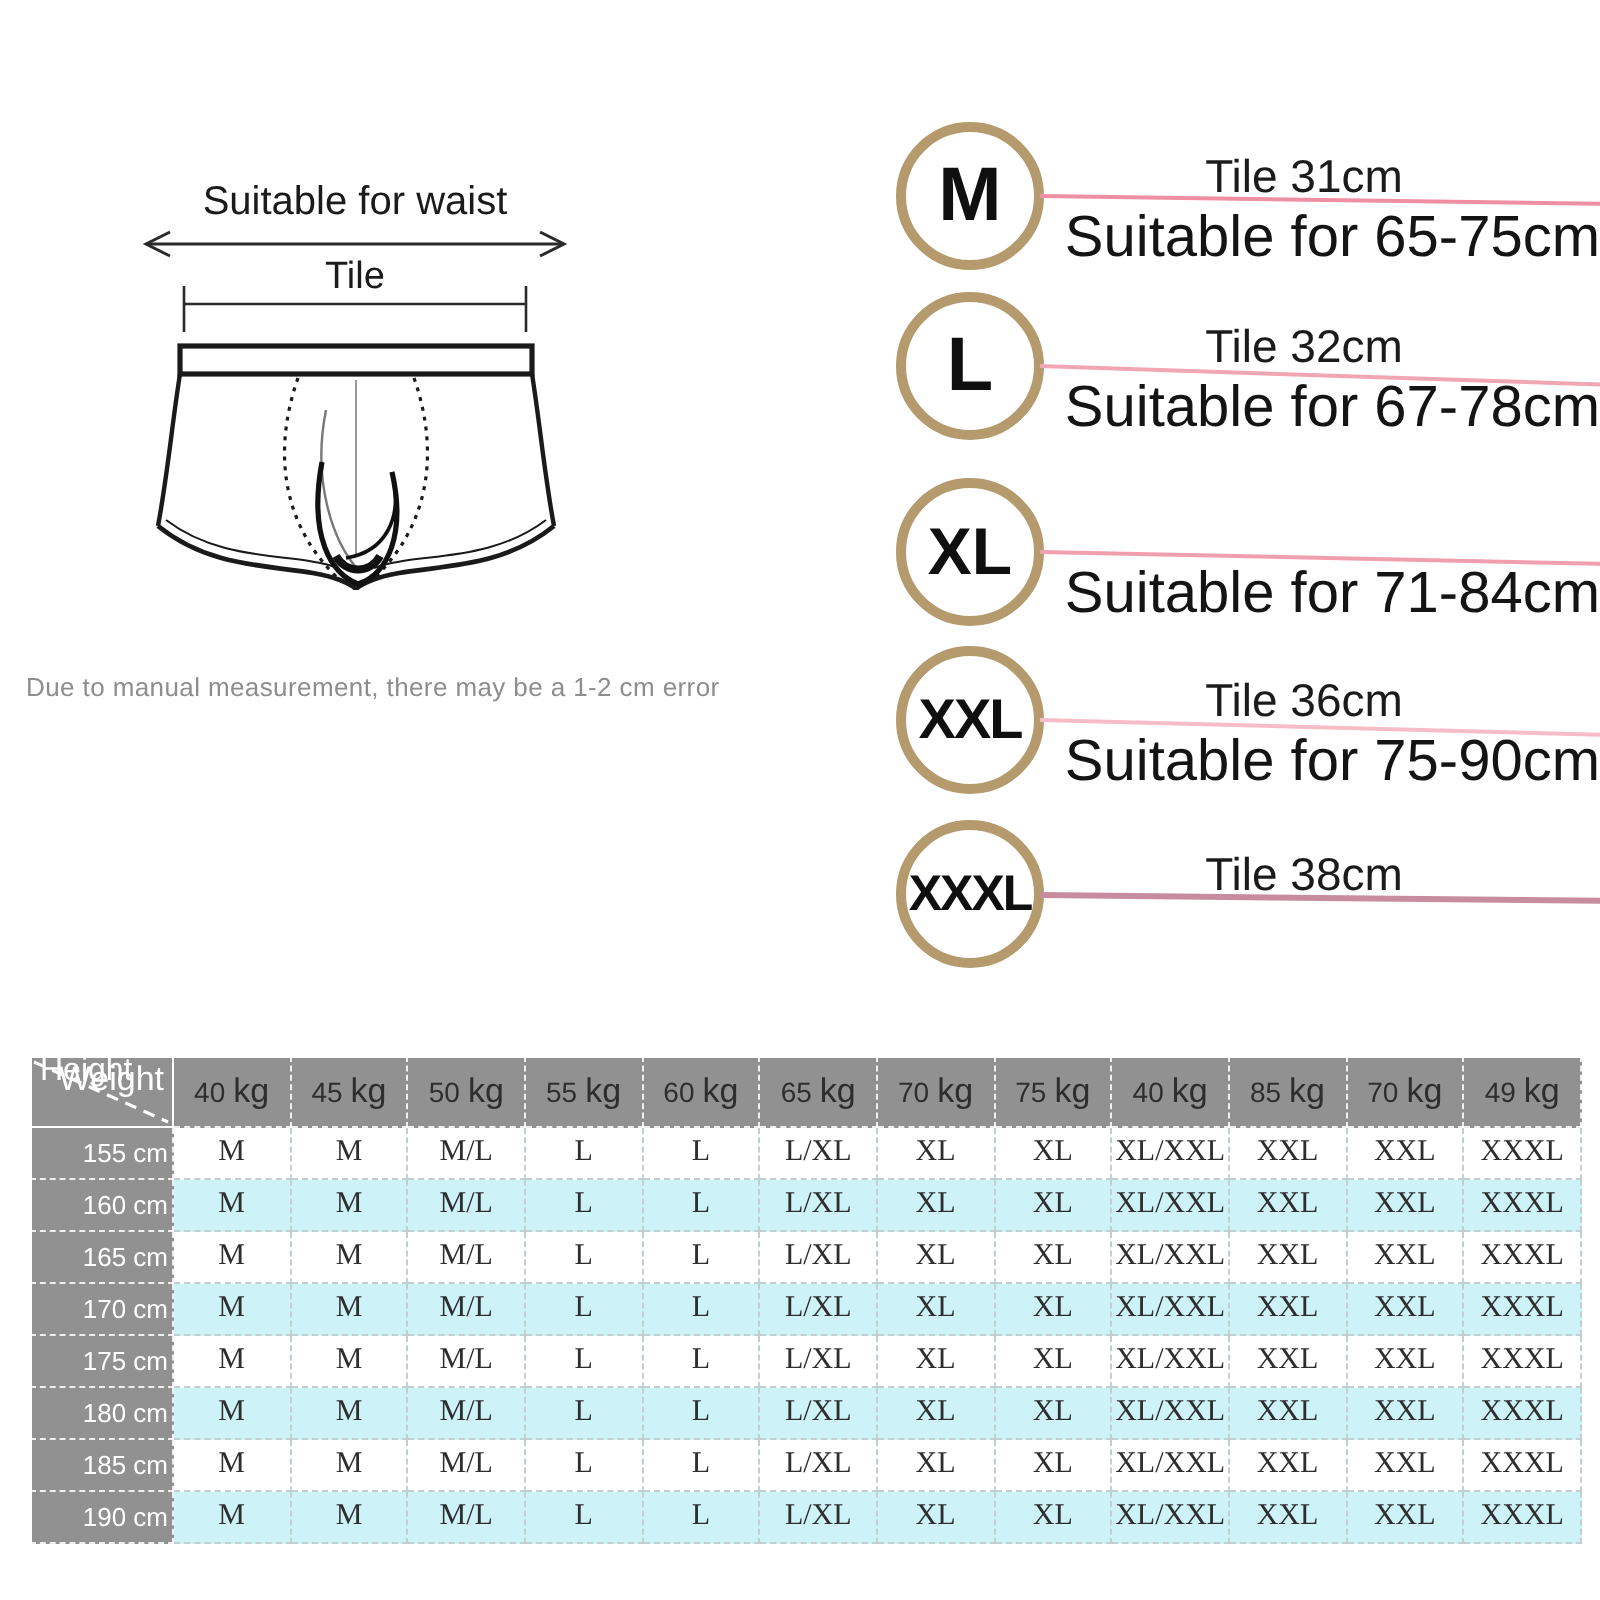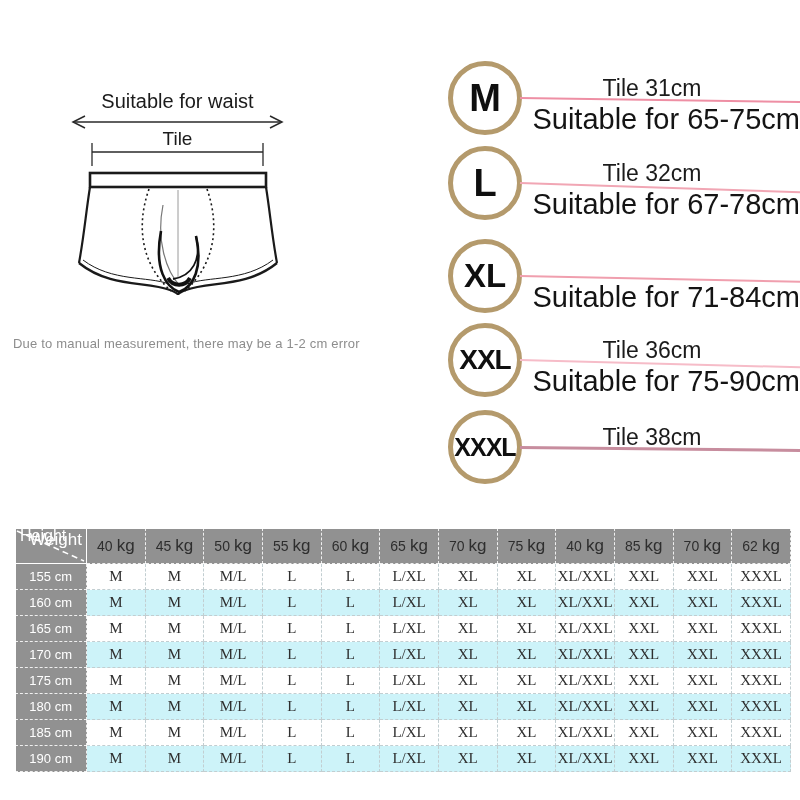--- a/index.html
+++ b/index.html
@@ -41,21 +41,21 @@
   #size-table-wrap{left:15px;top:528px;width:776px}
   table{width:776px;border-collapse:collapse;table-layout:fixed}
   thead th{height:34px;background:#919191;color:#2e2e2e;font-size:14px;font-weight:normal;
     border:1px dashed rgba(255,255,255,.85);padding:0}
   thead th .unit{font-size:17px;margin-left:4px}
   th.corner{width:70px;position:relative}
   .diag{position:absolute;left:0;top:0;width:100%;height:100%}
   .corner-top{position:absolute;top:1px;right:4px;color:#fff;font-size:17px}
   .corner-bottom{position:absolute;bottom:18px;left:4px;color:#fff;font-size:16px}
   tbody th{background:#919191;color:#fff;font-size:13px;font-weight:normal;text-align:right;
-    padding:0 14px 0 0;border:1px dashed rgba(255,255,255,.85)}
+    padding:0 2px 0 0;border:1px dashed rgba(255,255,255,.85)}
   tbody td{height:25px;text-align:center;font-family:"Liberation Serif",serif;font-size:15px;
     color:#2e2e2e;border:1px dashed #c2ced1;background:#fff;padding:0}
   tbody tr.alt td{background:#cdf3f9}
 </style>
 </head>
 <body>
 
 <div>
   <div class="abs" id="waist-label">Suitable for waist</div>
   <div class="abs" id="tile-label">Tile</div>
@@ -157,21 +157,21 @@
           <th><span class="num">45</span><span class="unit">kg</span></th>
           <th><span class="num">50</span><span class="unit">kg</span></th>
           <th><span class="num">55</span><span class="unit">kg</span></th>
           <th><span class="num">60</span><span class="unit">kg</span></th>
           <th><span class="num">65</span><span class="unit">kg</span></th>
           <th><span class="num">70</span><span class="unit">kg</span></th>
           <th><span class="num">75</span><span class="unit">kg</span></th>
           <th><span class="num">40</span><span class="unit">kg</span></th>
           <th><span class="num">85</span><span class="unit">kg</span></th>
           <th><span class="num">70</span><span class="unit">kg</span></th>
-          <th><span class="num">62</span><span class="unit">kg</span></th>
+          <th><span class="num">49</span><span class="unit">kg</span></th>
         </tr>
       </thead>
     <tbody>
         <tr>
           <th>155 cm</th>
           <td>M</td>
           <td>M</td>
           <td>M/L</td>
           <td>L</td>
           <td>L</td>

